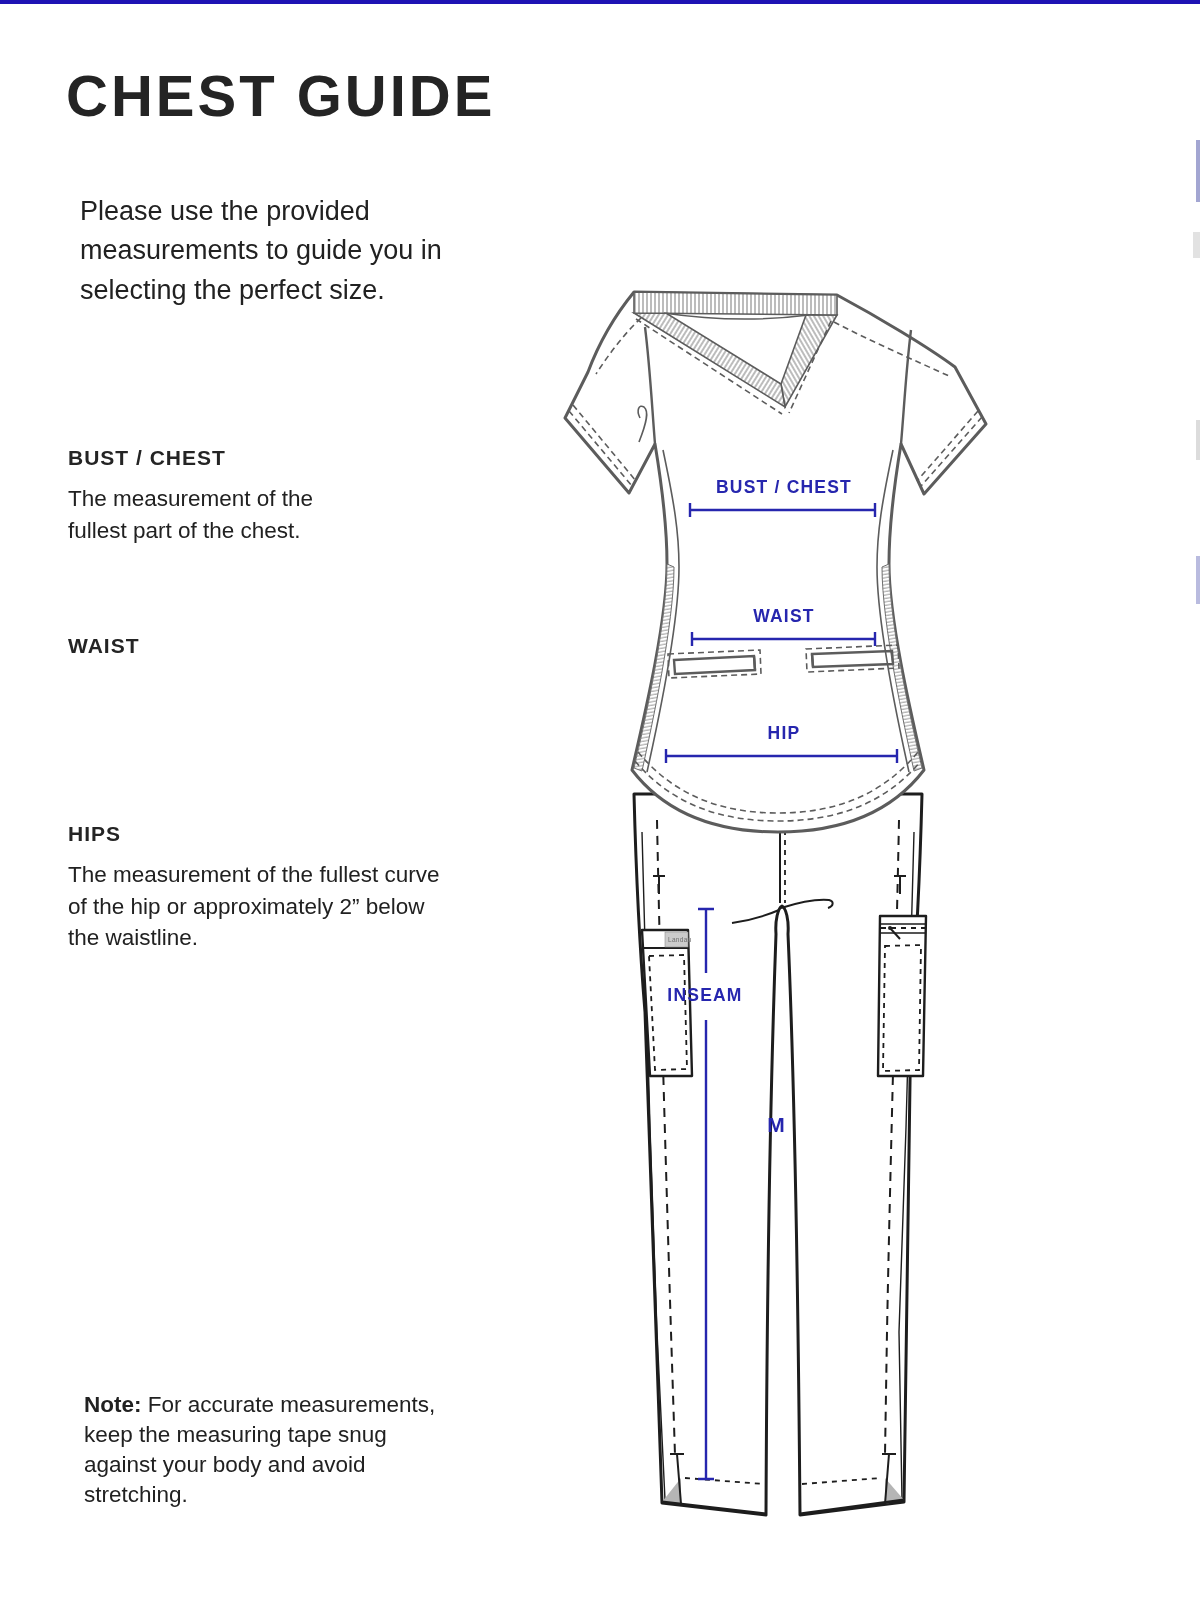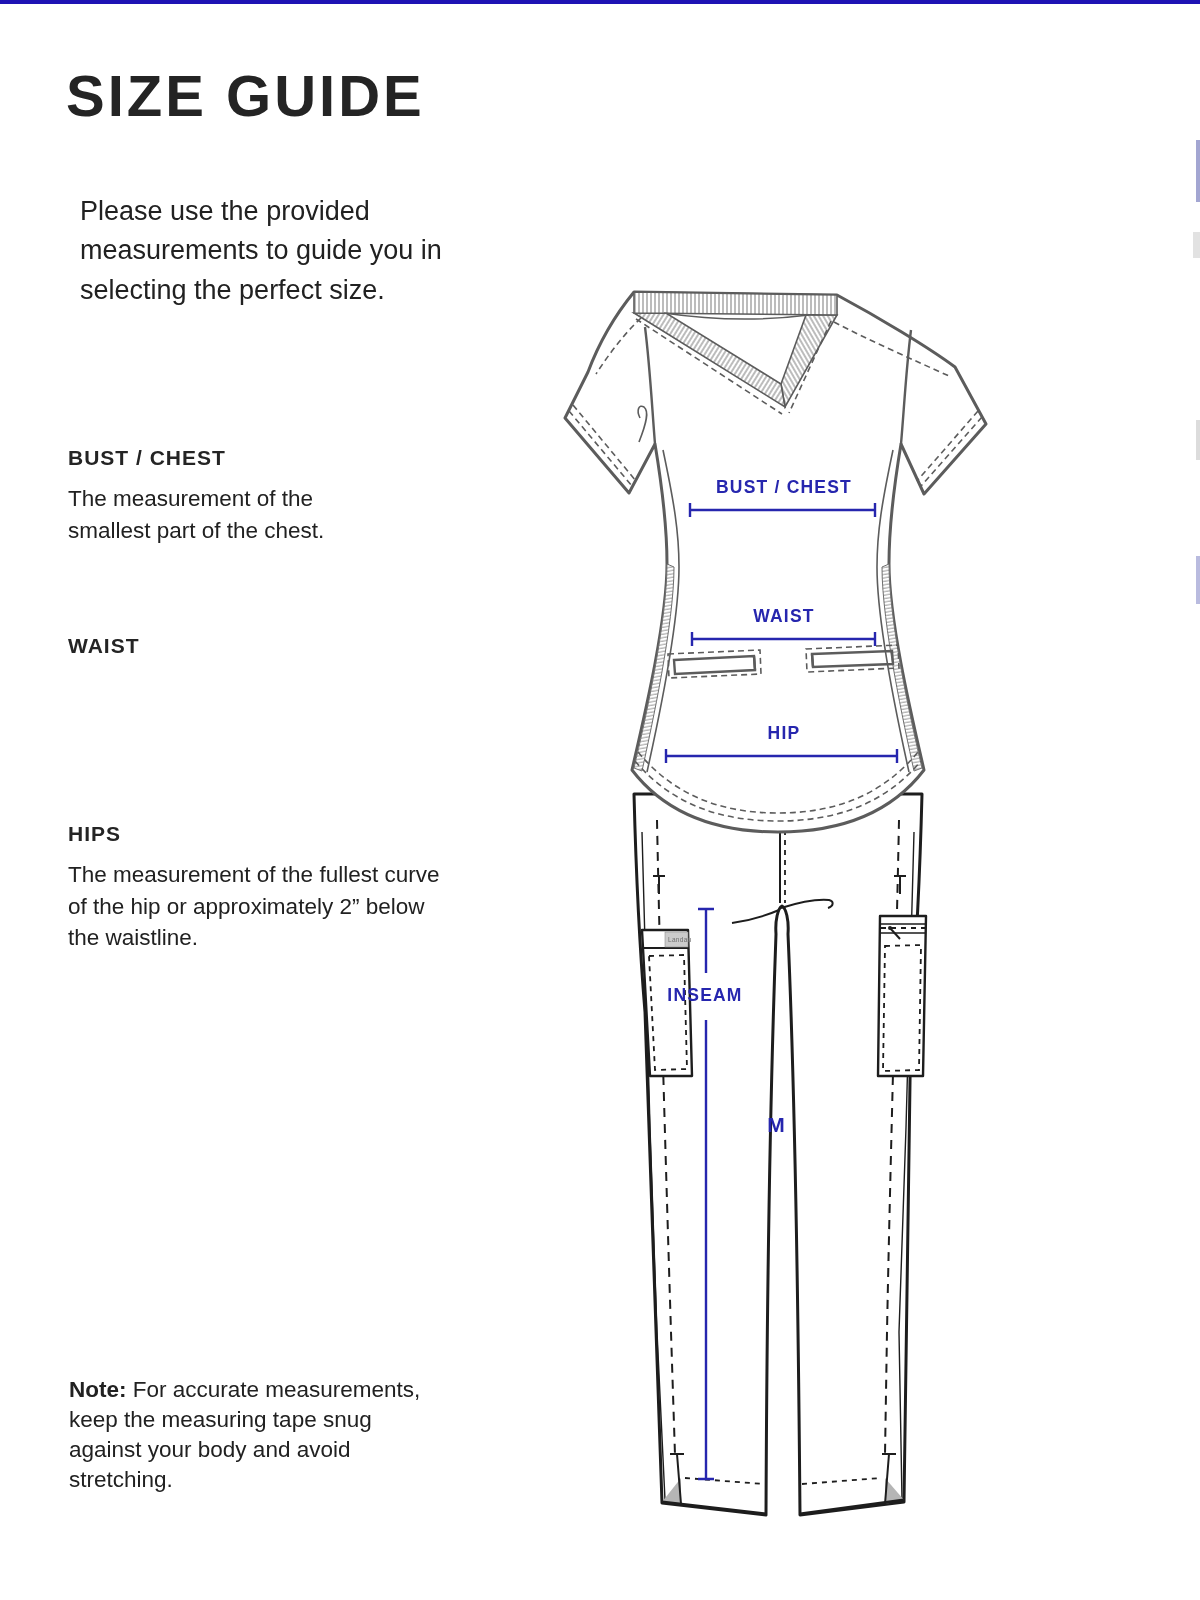--- a/index.html
+++ b/index.html
@@ -10,21 +10,21 @@
   .title{position:absolute;left:66px;top:62px;margin:0;font-size:58px;font-weight:700;
          letter-spacing:3px;color:#242424;}
   .intro{position:absolute;left:68px;top:180px;width:445px;margin:12px;font-size:27px;line-height:1.46;}
   .definition{position:absolute;left:68px;}
   .definition h3{margin:0 0 13px 0;font-size:21px;font-weight:700;letter-spacing:1px;color:#242424;}
   .definition p{margin:0;font-size:22.5px;line-height:1.4;}
   .d0{top:446px}.d0 p{width:290px}
   .d1{top:634px}.d1 p{width:308px}
   .d2{top:822px}.d2 p{width:388px}
   .d3{top:1024px}.d3 p{width:344px}
-  .note{position:absolute;left:68px;top:1374px;width:352px;margin:1px;font-size:22.5px;line-height:1.33;}
+  .note{position:absolute;left:68px;top:1374px;width:352px;margin:16px;font-size:22.5px;line-height:1.33;}
   .note b{font-weight:700;}
   .diagram{position:absolute;left:538px;top:272px;width:475px;height:1258px;}
   
   .ol{fill:#ffffff;stroke:#5c5c5c;stroke-width:3;stroke-linejoin:round;}
   .tl{fill:none;stroke:#5c5c5c;stroke-width:1.6;}
   .tl2{fill:none;stroke:#5c5c5c;stroke-width:2.4;}
   .td{fill:none;stroke:#5c5c5c;stroke-width:1.6;stroke-dasharray:6 4;}
   .band{stroke:#5c5c5c;stroke-width:1.6;}
   .pol{fill:#ffffff;stroke:#1d1d1d;stroke-width:3;stroke-linejoin:round;}
   .pw{fill:#ffffff;stroke:#1d1d1d;stroke-width:2.4;stroke-linejoin:round;}
@@ -40,26 +40,26 @@
   .brandrect{fill:#cbcbcb;stroke:#909090;stroke-width:.6;}
   .brandtext{fill:#6d6d6d;font-size:6.5px;letter-spacing:.3px;font-family:"Liberation Sans",sans-serif;}
   .edge-sliver{position:absolute;}
 </style>
 </head>
 <body>
 
 <div class="page">
   <div class="top-border"></div>
 
-  <h1 class="title">SIZE GUIDE</h1>
+  <h1 class="title">CHEST GUIDE</h1>
   <p class="intro">Please use the provided measurements to guide you in selecting the perfect size.</p>
 
   <div class="definition d0">
     <h3>BUST / CHEST</h3>
-    <p>The measurement of the smallest part of the chest.</p>
+    <p>The measurement of the fullest part of the chest.</p>
   </div>
   <div class="definition d1">
     <h3>WAIST</h3>
   </div>
   <div class="definition d2">
     <h3>HIPS</h3>
     <p>The measurement of the fullest curve of the hip or approximately 2” below the waistline.</p>
   </div>
 
   <p class="note"><b>Note:</b><span> For accurate measurements, keep the measuring tape snug against your body and avoid stretching.</span></p>

